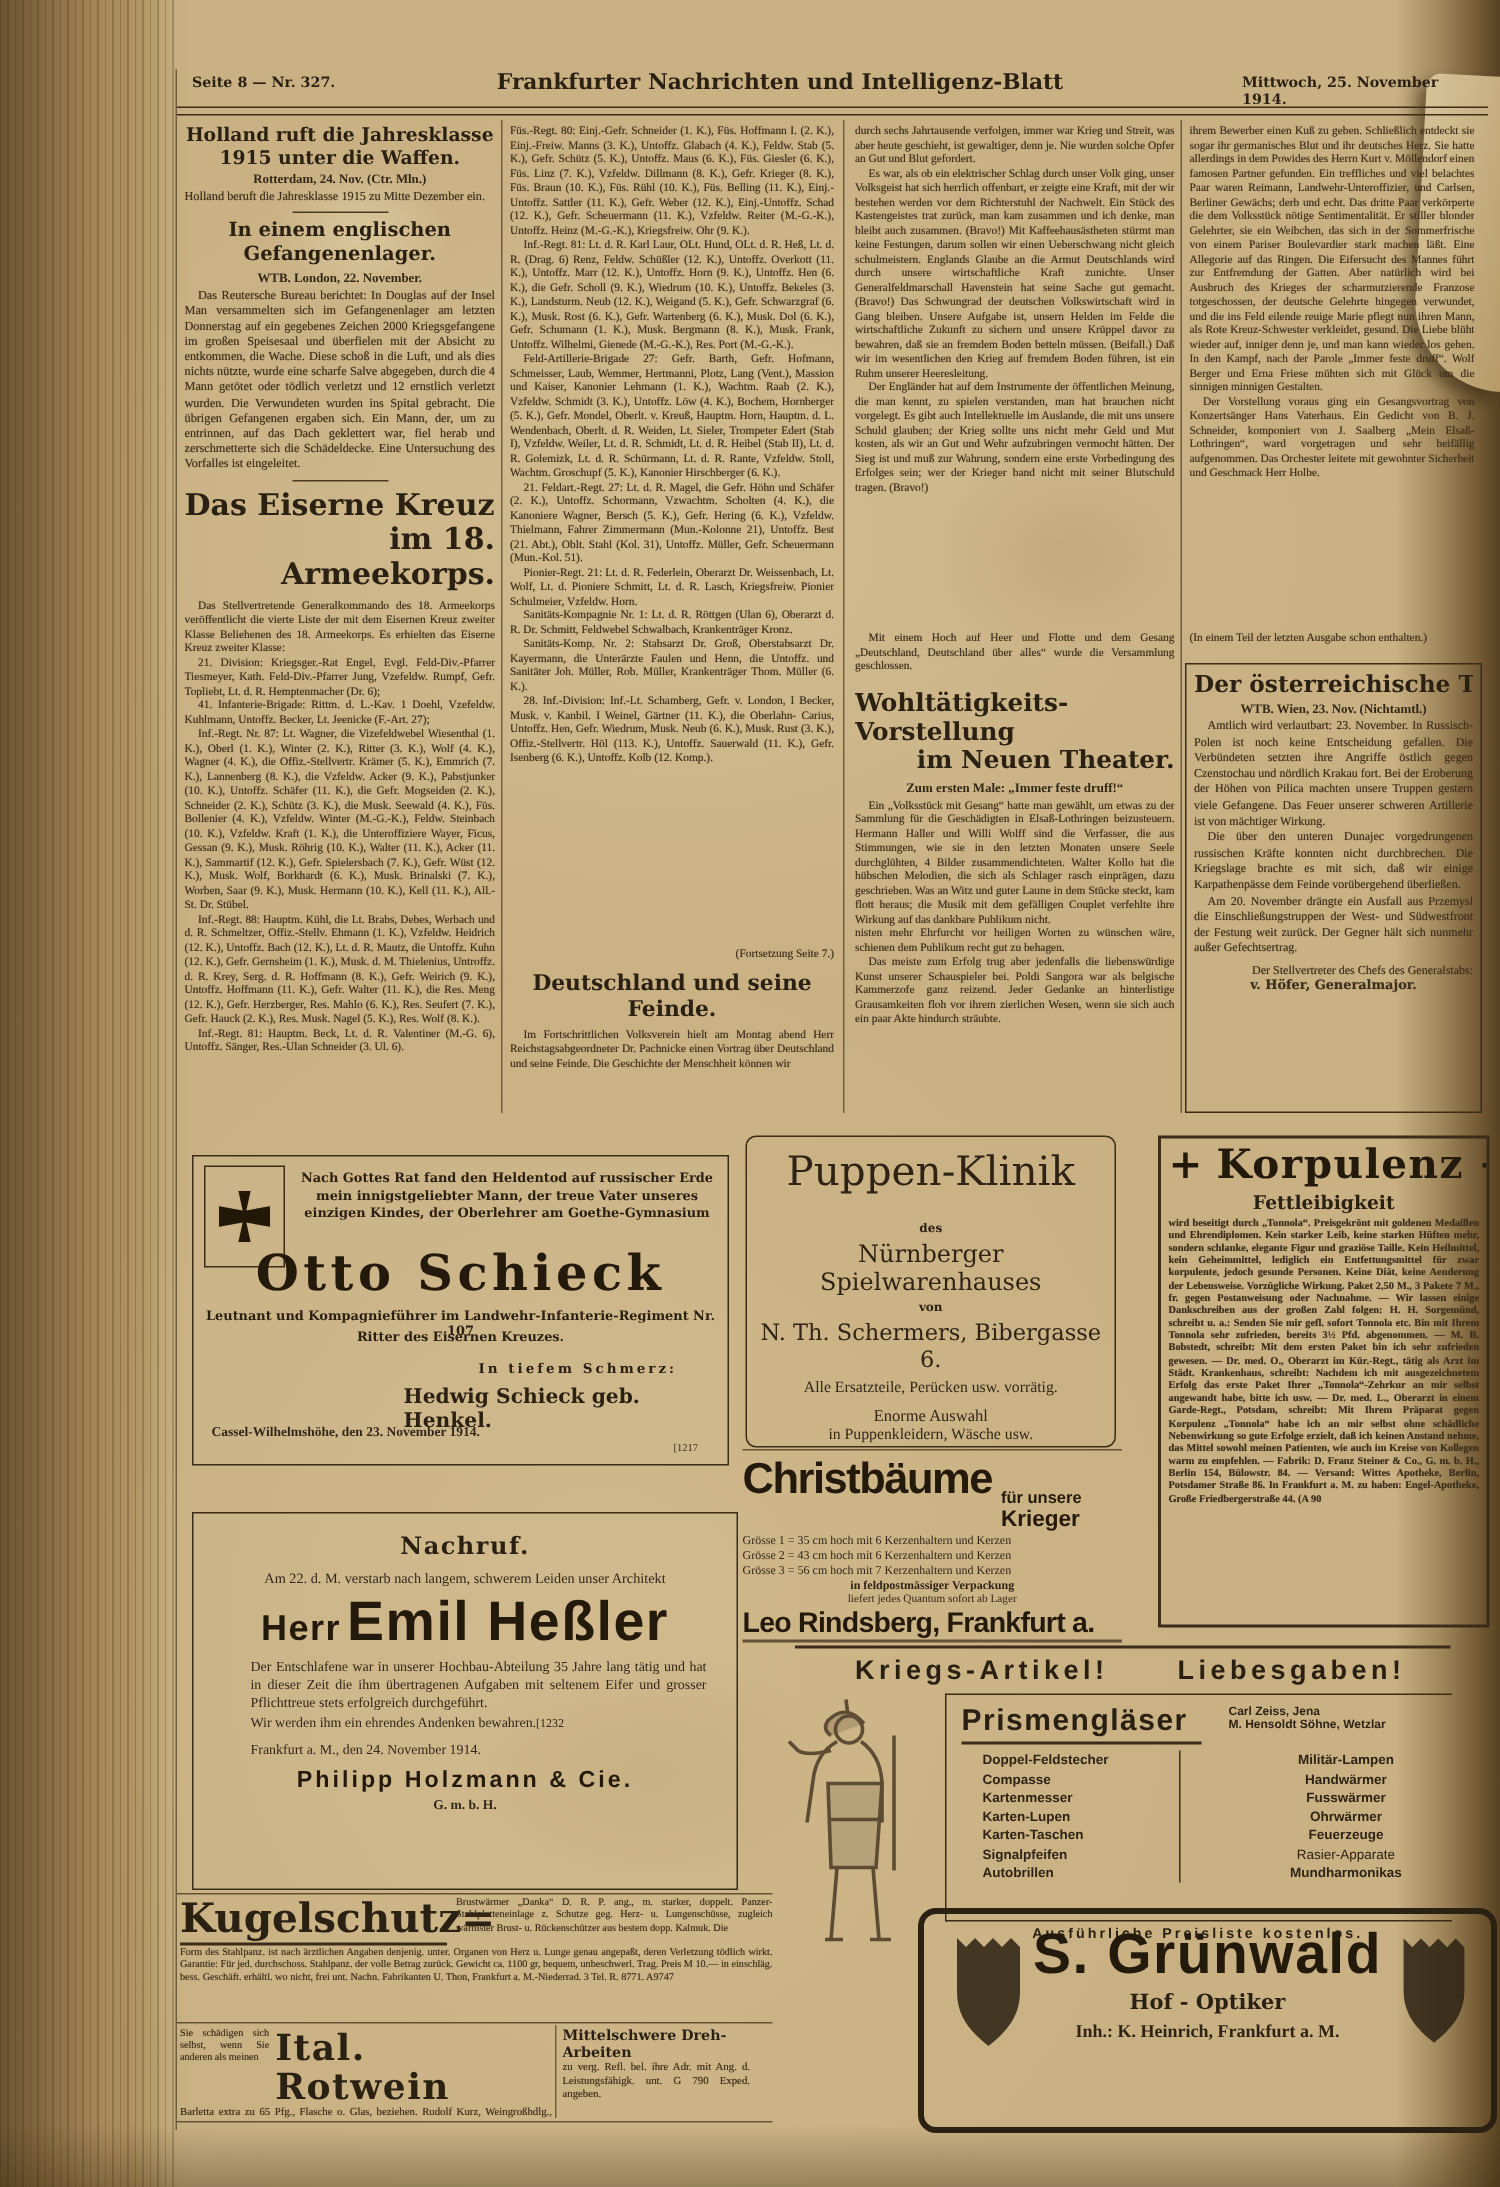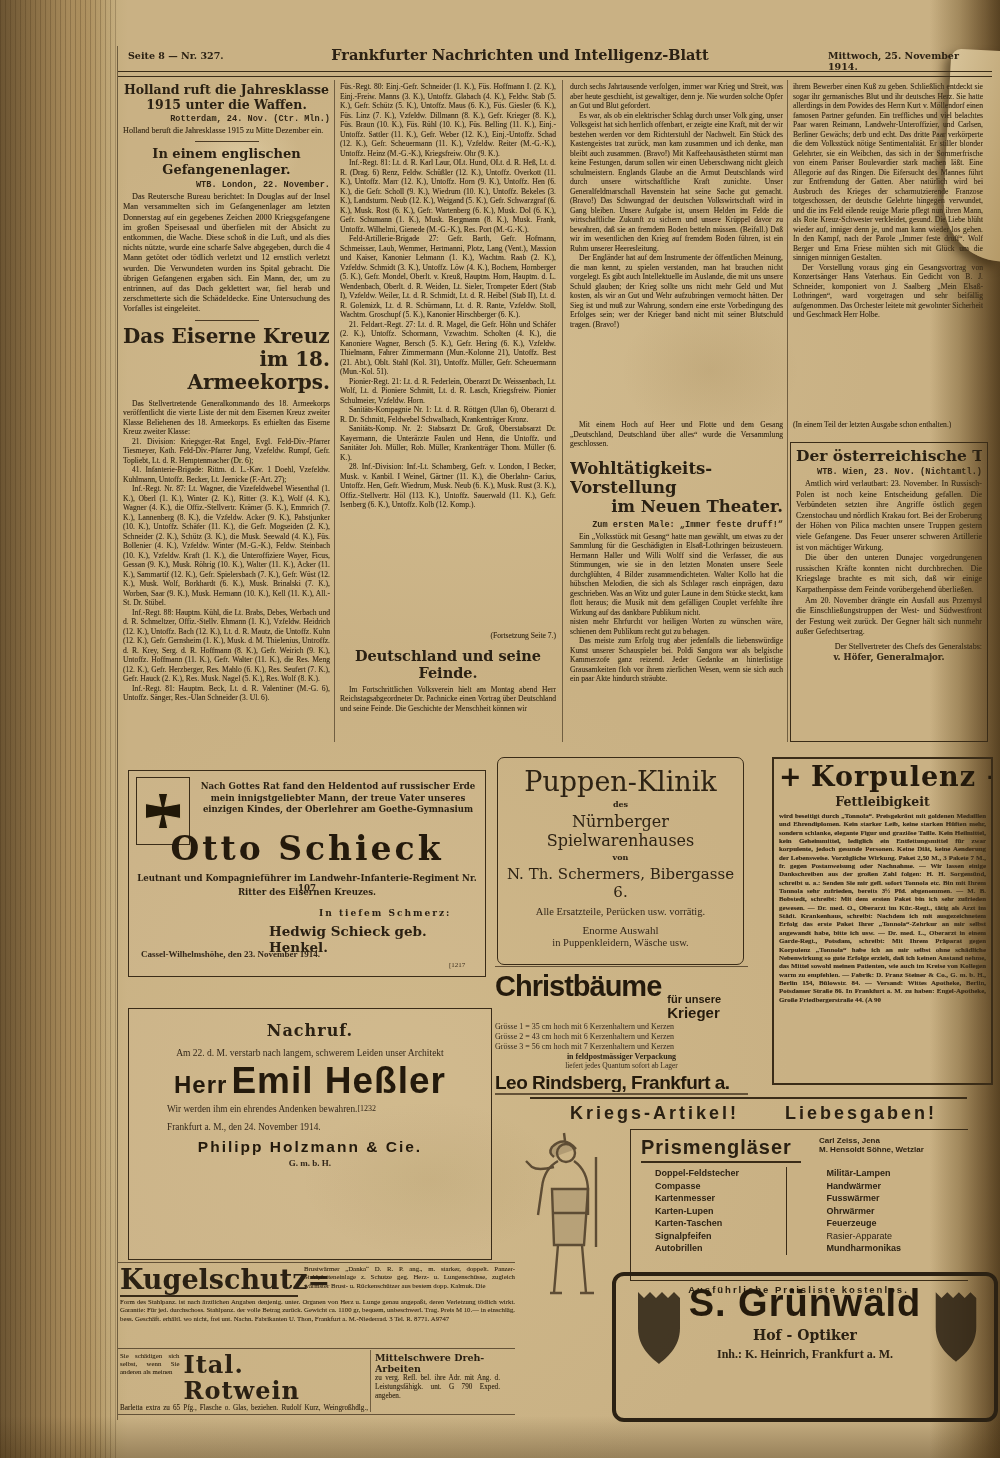--- a/index.html
+++ b/index.html
@@ -18,21 +18,21 @@
   .tear{right:-6px;top:50px;width:60px;height:210px;background:linear-gradient(100deg,#d8c49a,#b59a68);
      border-radius:10px 0 0 60px;box-shadow:-6px 6px 10px rgba(40,25,5,.5);transform:rotate(3deg);}
   .botshadow{left:0;bottom:0;width:1000px;height:42px;background:linear-gradient(180deg,rgba(0,0,0,0),rgba(60,40,12,.35));}
   .stain{border-radius:50%;pointer-events:none;}
   .rule-h{background:#4a3a24;height:1px;opacity:.8;}
   .rule-v{background:#4a3a24;width:1px;opacity:.7;}
   .frak{font-family:"DejaVu Serif",serif;font-weight:bold;color:#2b2113;}
   .tiny{font-size:7.6px;line-height:9.5px;text-align:justify;color:#3d301d;text-shadow:0 0 .5px rgba(58,42,18,.55);}
   .tiny p{margin:0;text-indent:9px;}
   .tiny p.lead{text-indent:0;}
-  .dateline{text-align:right;font-size:8.6px;font-weight:bold;margin:2px 0;color:#33271662;color:#332716;font-family:Liberation Mono, monospace;}
+  .dateline{text-align:center;font-size:8.6px;font-weight:bold;margin:2px 0;color:#33271662;color:#332716;}
   .headline{font-family:"DejaVu Serif",serif;font-weight:bold;text-align:center;color:#2b2113;}
   .sep{width:64px;border-top:1.2px solid #4a3a24;margin:5px auto 4px auto;}
   .adbox{border:1.6px solid #3a2c18;background:rgba(255,245,220,.05);}
   .sans{font-family:"Liberation Sans",sans-serif;}
   .ctr{text-align:center;}
   .nowrap{white-space:nowrap;overflow:hidden;}
 </style>
 </head>
 <body>
 
@@ -149,21 +149,21 @@
     <div class="abs frak ctr" style="left:8px;top:102px;width:340px;font-size:8.6px;">Leutnant und Kompagnieführer im Landwehr-Infanterie-Regiment Nr. 107</div>
     <div class="abs frak ctr" style="left:8px;top:116px;width:340px;font-size:8.6px;">Ritter des Eisernen Kreuzes.</div>
     <div class="abs frak" style="left:190px;top:137px;font-size:9px;letter-spacing:2px;">In tiefem Schmerz:</div>
     <div class="abs frak" style="left:140px;top:152px;font-size:13.5px;">Hedwig Schieck geb. Henkel.</div>
     <div class="abs" style="left:12px;top:178px;font-size:9px;font-weight:bold;color:#33271a;">Cassel-Wilhelmshöhe, den 23. November 1914.</div>
     <div class="abs" style="left:320px;top:190px;font-size:7px;">[1217</div>
   </div>
 
   <div class="abs" style="left:497px;top:757px;width:245px;height:206px;border:1.6px solid #3a2c18;border-radius:7px;">
     <div class="ctr" style="margin-top:8px;font-family:'DejaVu Serif',serif;font-size:27px;color:#2e2314;">Puppen-Klinik</div>
-    <div class="ctr frak" style="font-size:8px;margin-top:2px;">des</div>
+    <div class="ctr frak" style="font-size:8px;margin-top:16px;">des</div>
     <div class="ctr" style="font-family:'DejaVu Serif',serif;font-size:16px;margin-top:3px;color:#2e2314;">Nürnberger Spielwarenhauses</div>
     <div class="ctr frak" style="font-size:8px;margin-top:2px;">von</div>
     <div class="ctr" style="font-family:'DejaVu Serif',serif;font-size:15px;margin-top:3px;color:#2e2314;">N. Th. Schermers, Bibergasse 6.</div>
     <div class="ctr" style="font-size:10.5px;margin-top:5px;color:#33271a;">Alle Ersatzteile, Perücken usw. vorrätig.</div>
     <div class="ctr" style="font-size:11px;margin-top:7px;color:#33271a;">Enorme Auswahl</div>
     <div class="ctr" style="font-size:10.5px;margin-top:1px;color:#33271a;">in Puppenkleidern, Wäsche usw.</div>
   </div>
 
   <div class="abs" style="left:772px;top:757px;width:221px;height:328px;border:2px solid #3a2c18;overflow:hidden;padding:2px 5px;box-sizing:border-box;">
     <div class="ctr" style="font-family:'DejaVu Serif',serif;font-weight:bold;font-size:27px;color:#241a0c;white-space:nowrap;">
@@ -234,41 +234,42 @@
       <div style="display:flex;margin-top:4px;">
         <div style="width:48%;padding-left:24px;border-right:1.4px solid #3a2c18;" class="sans">
           <div style="font-weight:bold;font-size:9px;line-height:12.5px;color:#2e2314;">Doppel-Feldstecher</div>
           <div style="font-weight:bold;font-size:9px;line-height:12.5px;color:#2e2314;">Compasse</div>
           <div style="font-weight:bold;font-size:9px;line-height:12.5px;color:#2e2314;">Kartenmesser</div>
           <div style="font-weight:bold;font-size:9px;line-height:12.5px;color:#2e2314;">Karten-Lupen</div>
           <div style="font-weight:bold;font-size:9px;line-height:12.5px;color:#2e2314;">Karten-Taschen</div>
           <div style="font-weight:bold;font-size:9px;line-height:12.5px;color:#2e2314;">Signalpfeifen</div>
           <div style="font-weight:bold;font-size:9px;line-height:12.5px;color:#2e2314;">Autobrillen</div>
         </div>
-        <div style="width:52%;padding-left:40px;" class="sans">
+        <div style="width:52%;padding-left:40px;text-align:center;" class="sans">
           <div style="font-weight:bold;font-size:9px;line-height:12.5px;color:#2e2314;">Militär-Lampen</div>
           <div style="font-weight:bold;font-size:9px;line-height:12.5px;color:#2e2314;">Handwärmer</div>
           <div style="font-weight:bold;font-size:9px;line-height:12.5px;color:#2e2314;">Fusswärmer</div>
           <div style="font-weight:bold;font-size:9px;line-height:12.5px;color:#2e2314;">Ohrwärmer</div>
           <div style="font-weight:bold;font-size:9px;line-height:12.5px;color:#2e2314;">Feuerzeuge</div>
           <div style="font-weight:normal;font-size:9px;line-height:12.5px;color:#2e2314;">Rasier-Apparate</div>
           <div style="font-weight:bold;font-size:9px;line-height:12.5px;color:#2e2314;">Mundharmonikas</div>
         </div>
       </div>
     </div>
     <div class="abs ctr sans" style="left:100px;top:185px;width:337px;font-weight:bold;font-size:9.5px;letter-spacing:2px;color:#2a2012;">Ausführliche Preisliste kostenlos.</div>
   </div>
 
   <div class="abs adbox" style="left:128px;top:1008px;width:362px;height:250px;">
     <div class="ctr frak" style="font-size:16px;margin-top:12px;letter-spacing:1px;">Nachruf.</div>
     <div class="ctr" style="font-size:9.5px;margin-top:8px;color:#33271a;">Am 22. d. M. verstarb nach langem, schwerem Leiden unser Architekt</div>
     <div class="ctr" style="margin-top:2px;white-space:nowrap;color:#241a0c;">
       <span class="sans" style="font-weight:bold;font-size:24px;letter-spacing:1px;">Herr</span>
       <span class="sans" style="font-weight:bold;font-size:37px;letter-spacing:1px;">Emil Heßler</span>
     </div>
+    <div style="font-size:9.3px;line-height:12px;text-align:justify;padding:4px 20px 0 38px;color:#33271a;">Der Entschlafene war in unserer Hochbau-Abteilung 35 Jahre lang tätig und hat in dieser Zeit die ihm übertragenen Aufgaben mit seltenem Eifer und grosser Pflichttreue stets erfolgreich durchgeführt.</div>
     <div style="padding:2px 20px 0 38px;font-size:9.3px;color:#33271a;display:flex;justify-content:flex-start;">
       <span>Wir werden ihm ein ehrendes Andenken bewahren.</span>
       <span style="font-size:8px;">[1232</span>
     </div>
     <div style="padding:8px 0 0 38px;font-size:9.3px;color:#33271a;">Frankfurt a. M., den 24. November 1914.</div>
     <div class="ctr" style="font-family:'Liberation Sans',sans-serif;font-weight:bold;font-size:15.5px;letter-spacing:2px;margin-top:6px;color:#241a0c;">Philipp Holzmann &amp; Cie.</div>
     <div class="ctr" style="font-size:9px;font-weight:bold;margin-top:2px;color:#33271a;">G. m. b. H.</div>
   </div>
 
   <div class="abs rule-h" style="left:118px;top:1262px;width:397px;"></div>

